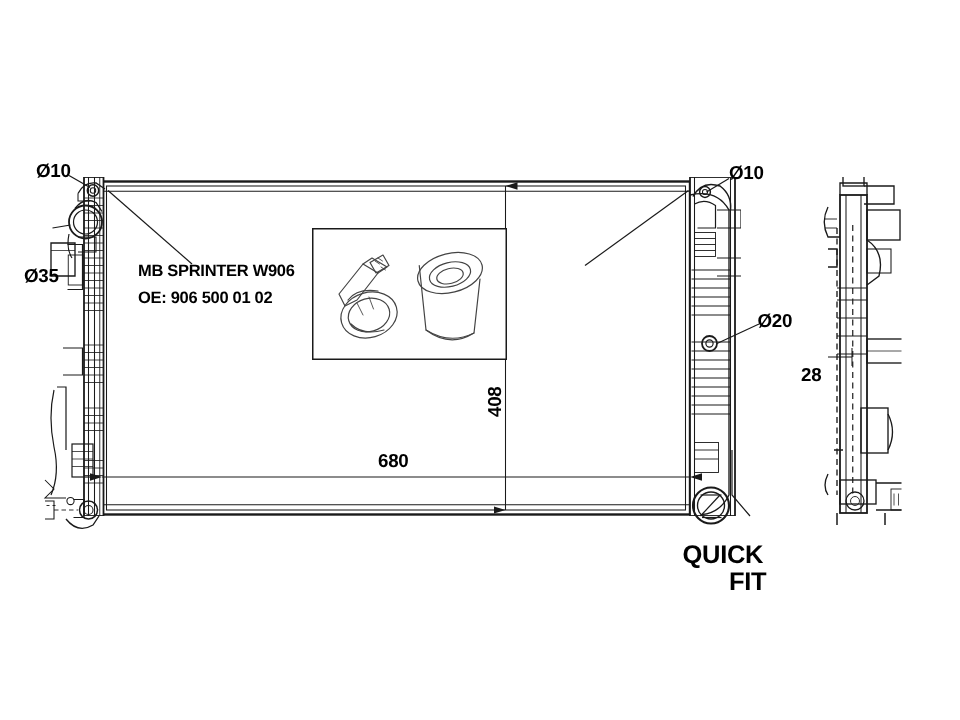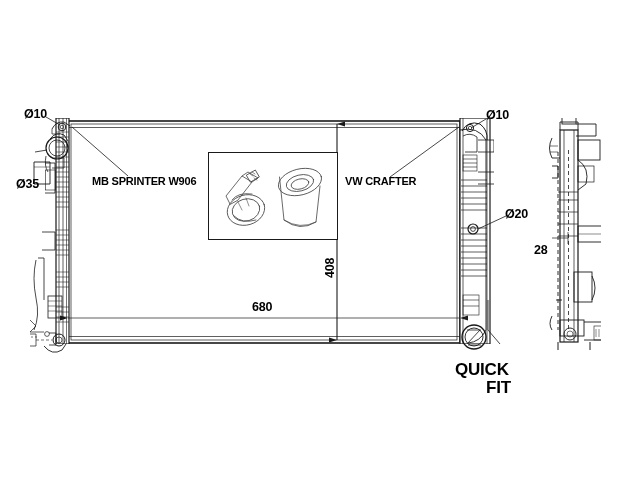--- a/index.html
+++ b/index.html
@@ -312,22 +312,22 @@
   <div class="lbl lbl-dia" style="left:24px; top:107px;">Ø10</div>
 
   <div class="lbl lbl-dia" style="left:16px; top:139px;margin-top:38px;">Ø35</div>
 
   <div class="lbl lbl-dia" style="left:486px; top:108px;">Ø10</div>
 
   <div class="lbl lbl-dia" style="left:505px; top:207px;">Ø20</div>
 
   <div class="lbl lbl-part" style="left:92px; top:173px;">MB SPRINTER W906</div>
 
-
-  <div class="lbl lbl-part" style="left:345px; top:173px;">VW CRAFTER</div>
+  <div class="lbl lbl-part" style="left:92px; top:191px;">OE: 906 500 01 02</div>
+
 
 
   <div class="lbl lbl-dim" style="left:252px; top:300px;">680</div>
 
   <div class="lbl lbl-dim rot90" style="left:323px; top:278px;">408</div>
 
   <div class="lbl lbl-dim" style="left:534px; top:243px;">28</div>
 
   <div class="lbl lbl-quick" style="left:455px; top:362px;">QUICK</div>
 

